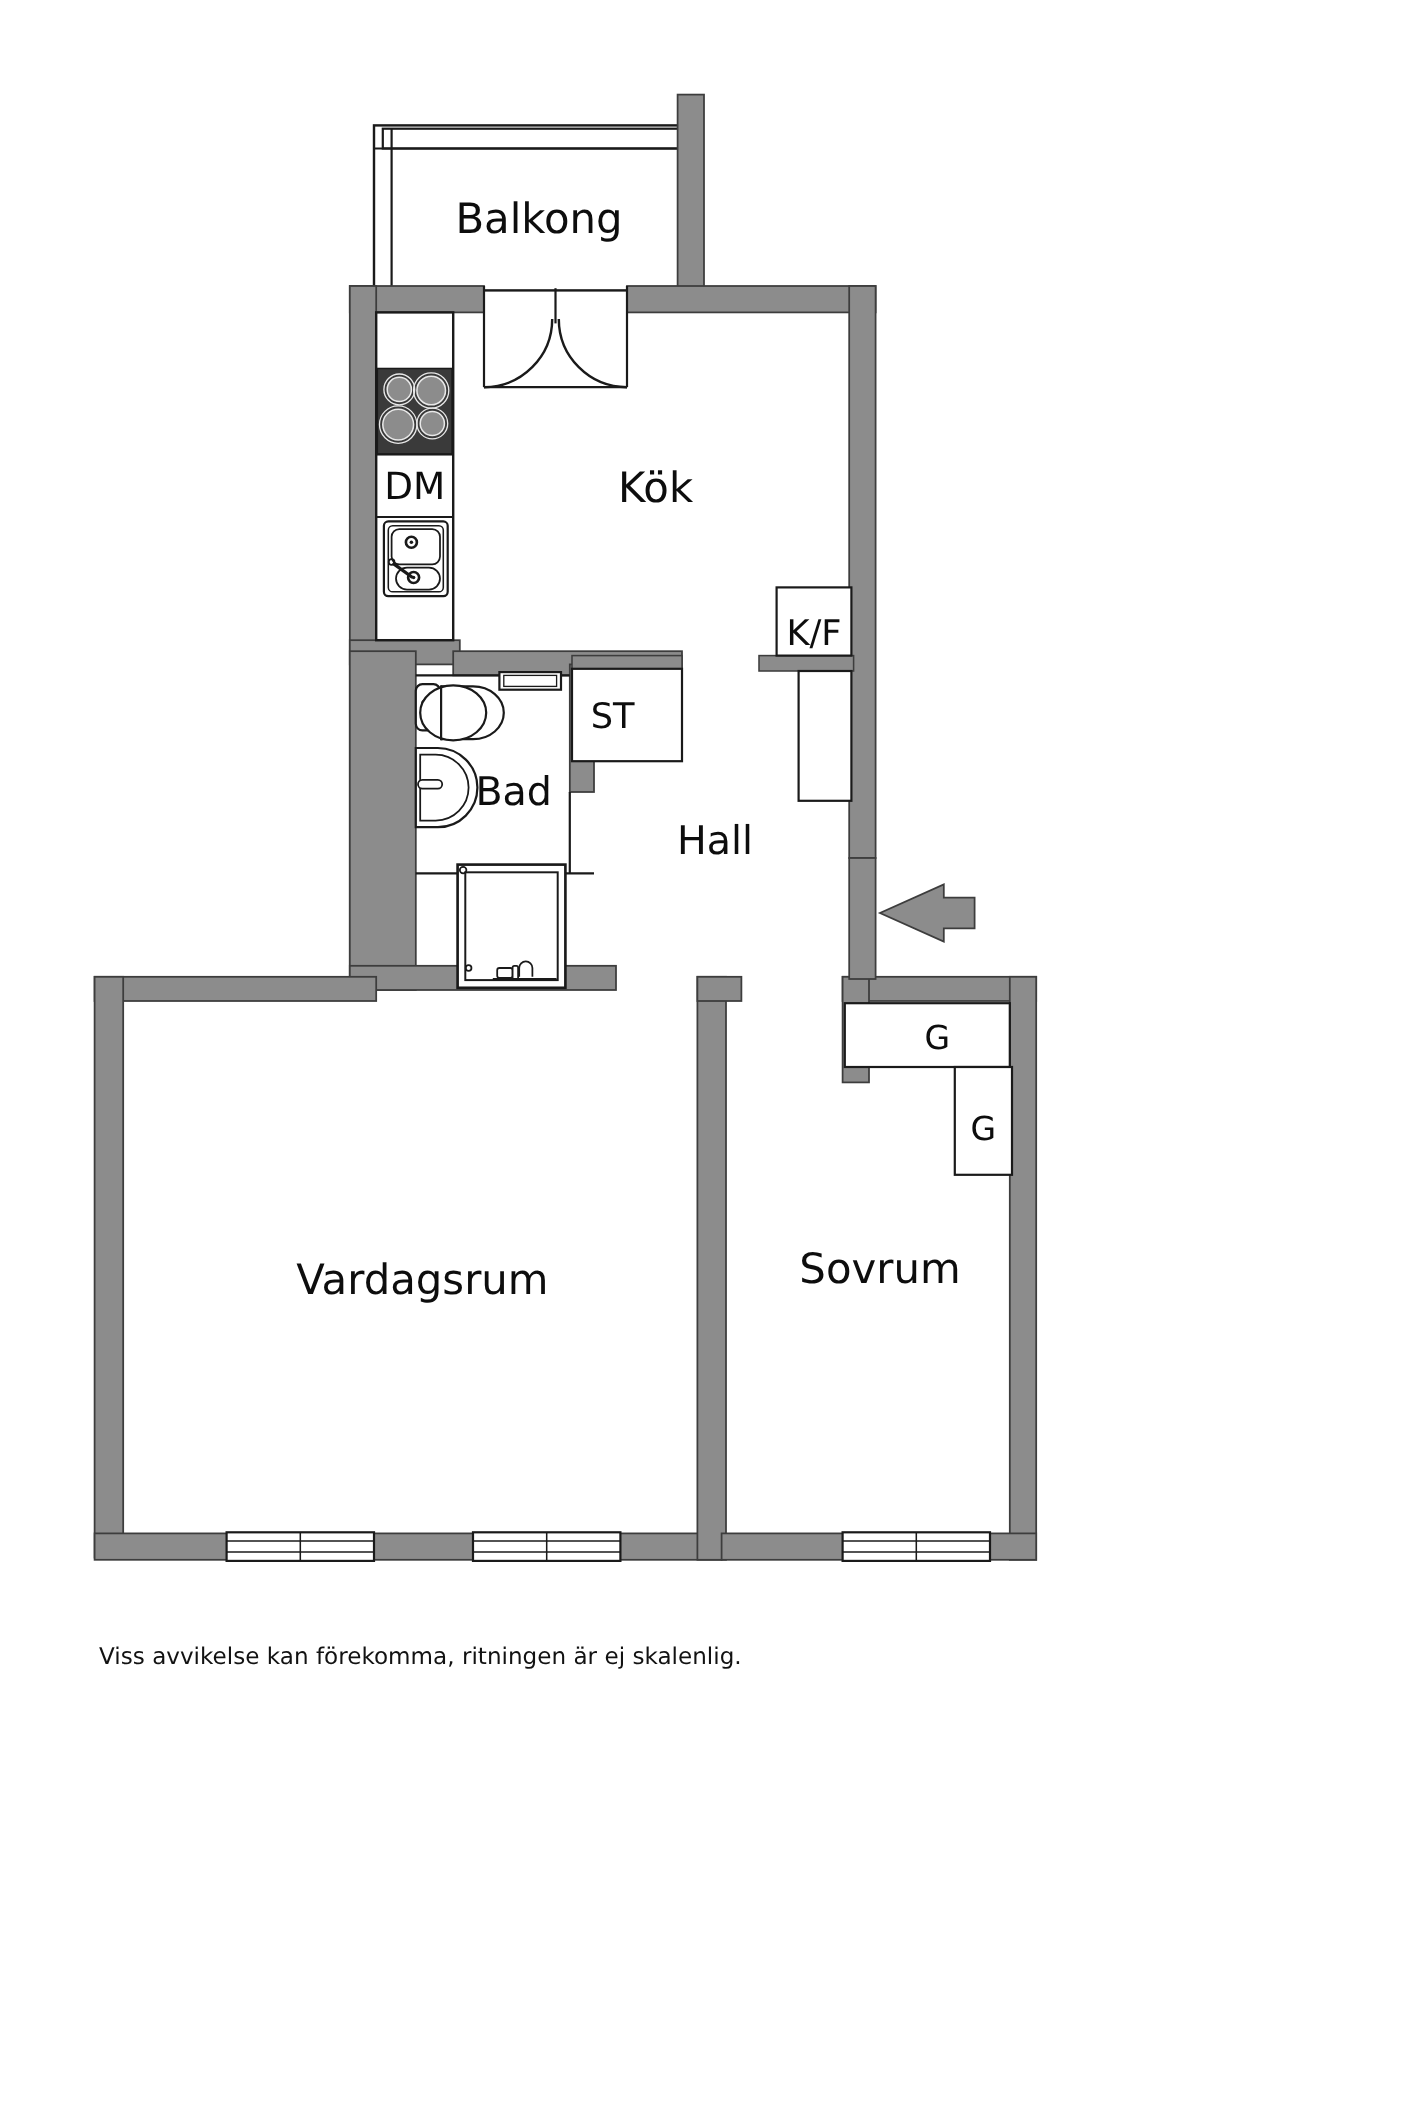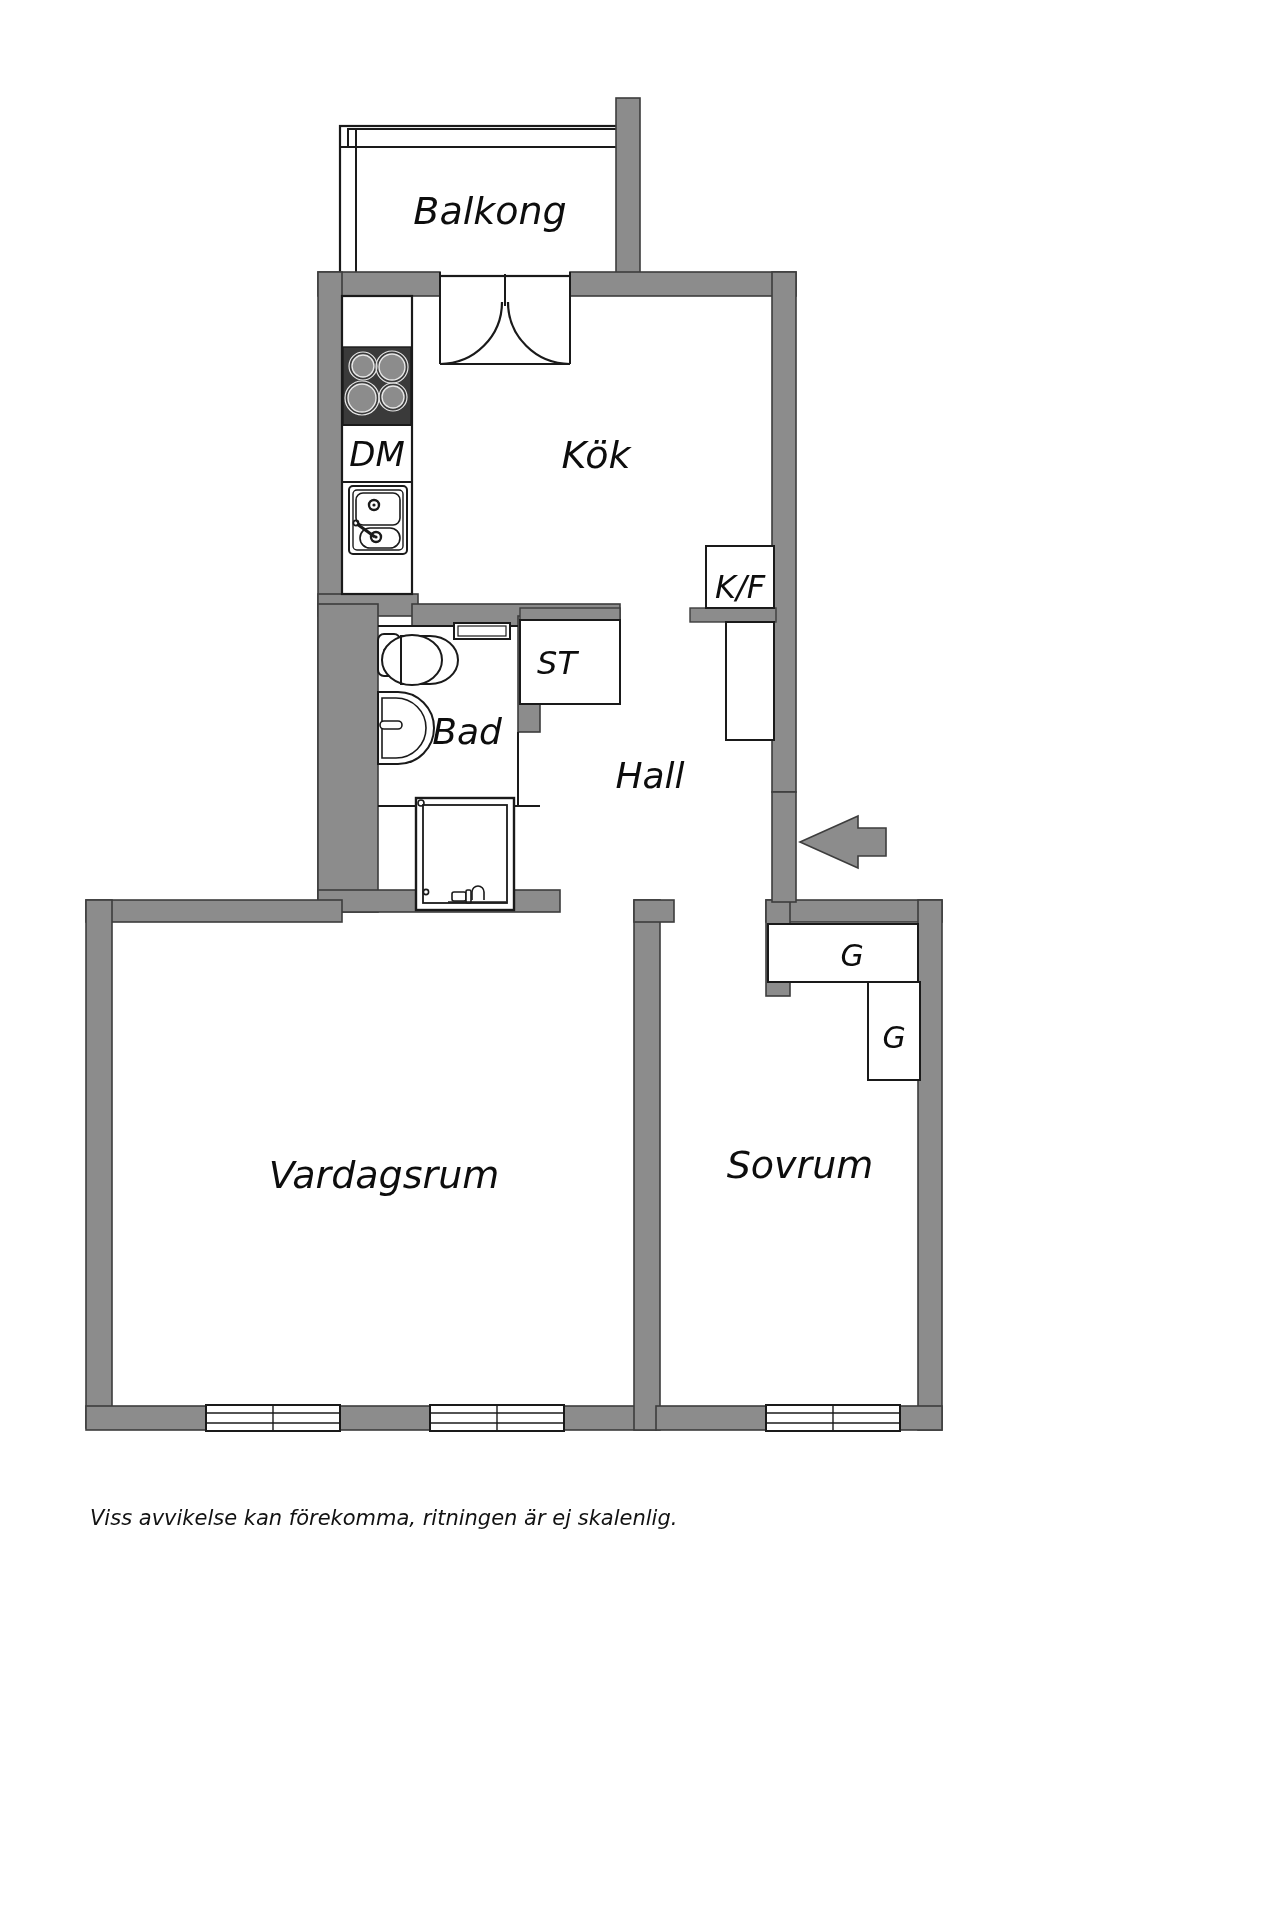--- a/index.html
+++ b/index.html
@@ -10,24 +10,23 @@
   body {
     width: 1280px;
     height: 1920px;
     font-family: "DejaVu Sans", "Liberation Sans", sans-serif;
     position: relative;
     overflow: hidden;
   }
   #floorplan-root {
     position: absolute;
     left: 0;
-    top: 16px;
+    top: 4px;
     width: 1280px;
     height: 1416px;
-    font-style: italic;
   }
   svg.plan {
     display: block;
     width: 1280px;
     height: 1920px;
   }
   .room-label {
     font-family: "DejaVu Sans", "Liberation Sans", sans-serif;
     fill: #0d0d0d;
   }

